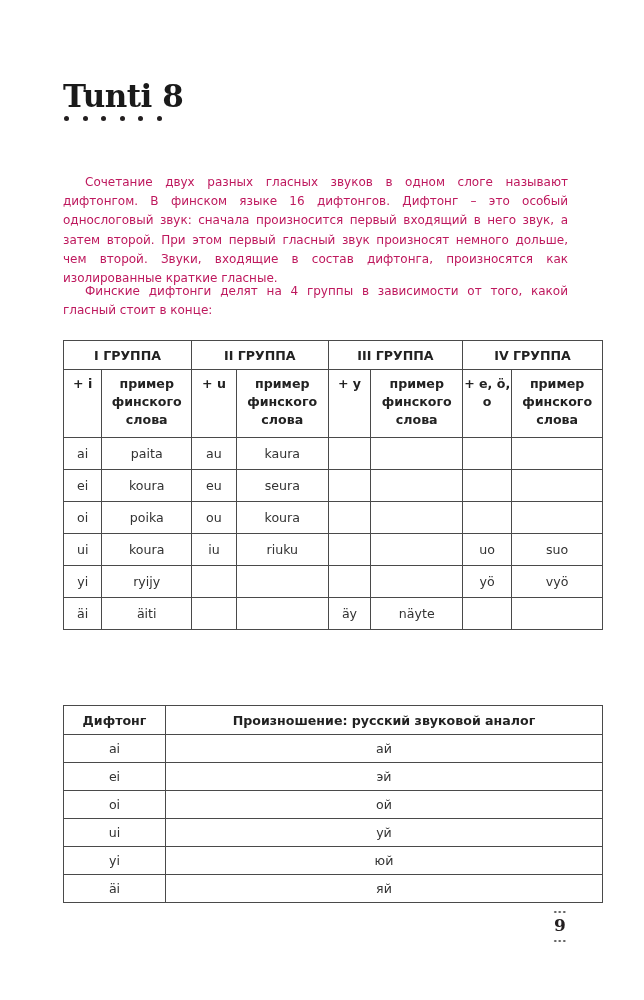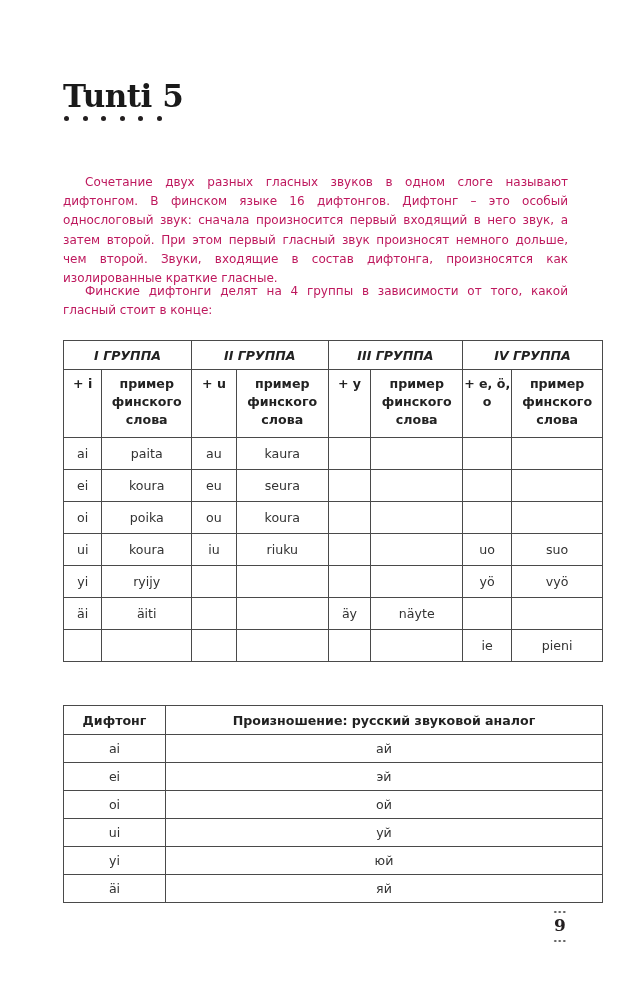--- a/index.html
+++ b/index.html
@@ -26,37 +26,37 @@
     .p1 { top: 173px; }
     .p2 { top: 282px; }
     .indent { display: inline-block; width: 22px; }
     table { border-collapse: collapse; position: absolute; left: 63px; width: 540px; table-layout: fixed; }
     td, th {
       border: 1px solid #4a4a4a; text-align: center; vertical-align: middle;
       font-size: 12.6px; color: #333; padding: 0;
     }
     th { font-weight: bold; color: #222; }
     .t1 { top: 340px; }
-    .t1 .grp th { height: 28px; font-style: italic; }
+    .t1 .grp th { height: 28px; }
     .t1 .sub th { height: 62px; vertical-align: top; padding-top: 5px; line-height: 18px; }
     .t1 tbody td { height: 31px; }
     .t2 { top: 705px; }
     .t2 th { height: 28px; }
     .t2 td { height: 27px; }
     .page-num {
       position: absolute; left: 548px; top: 915px; width: 24px; text-align: center;
       font-family: "DejaVu Serif", serif; font-weight: bold; font-size: 17px;
     }
     .pn-dots { position: absolute; left: 553px; width: 14px; height: 2px;
       background: radial-gradient(circle, #555 40%, transparent 45%) 0 0 / 4.5px 2px repeat-x; }
   </style>
 </head>
 <body>
 
-<div class="title">Tunti 5</div>
+<div class="title">Tunti 8</div>
 <div class="dots">
   <span></span>
     <span></span>
     <span></span>
     <span></span>
     <span></span>
     <span></span>
 </div>
 
 <div class="para p1"><span class="indent"></span><span>Сочетание двух разных гласных звуков в одном слоге называют дифтонгом. В финском языке 16 дифтонгов. Дифтонг – это особый однослоговый звук: сначала произносится первый входящий в него звук, а затем второй. При этом первый гласный звук произносят немного дольше, чем второй. Звуки, входящие в состав дифтонга, произносятся как изолированные краткие гласные.</span></div>
@@ -145,30 +145,20 @@
       <tr>
         <td>äi</td>
         <td>äiti</td>
         <td></td>
         <td></td>
         <td>äy</td>
         <td>näyte</td>
         <td></td>
         <td></td>
       </tr>
-      <tr>
-        <td></td>
-        <td></td>
-        <td></td>
-        <td></td>
-        <td></td>
-        <td></td>
-        <td>ie</td>
-        <td>pieni</td>
-      </tr>
     </tbody>
 </table>
 
 <table class="t2">
   <colgroup>
       <col style="width:102px">
       <col>
     </colgroup>
   <thead>
     <tr>

